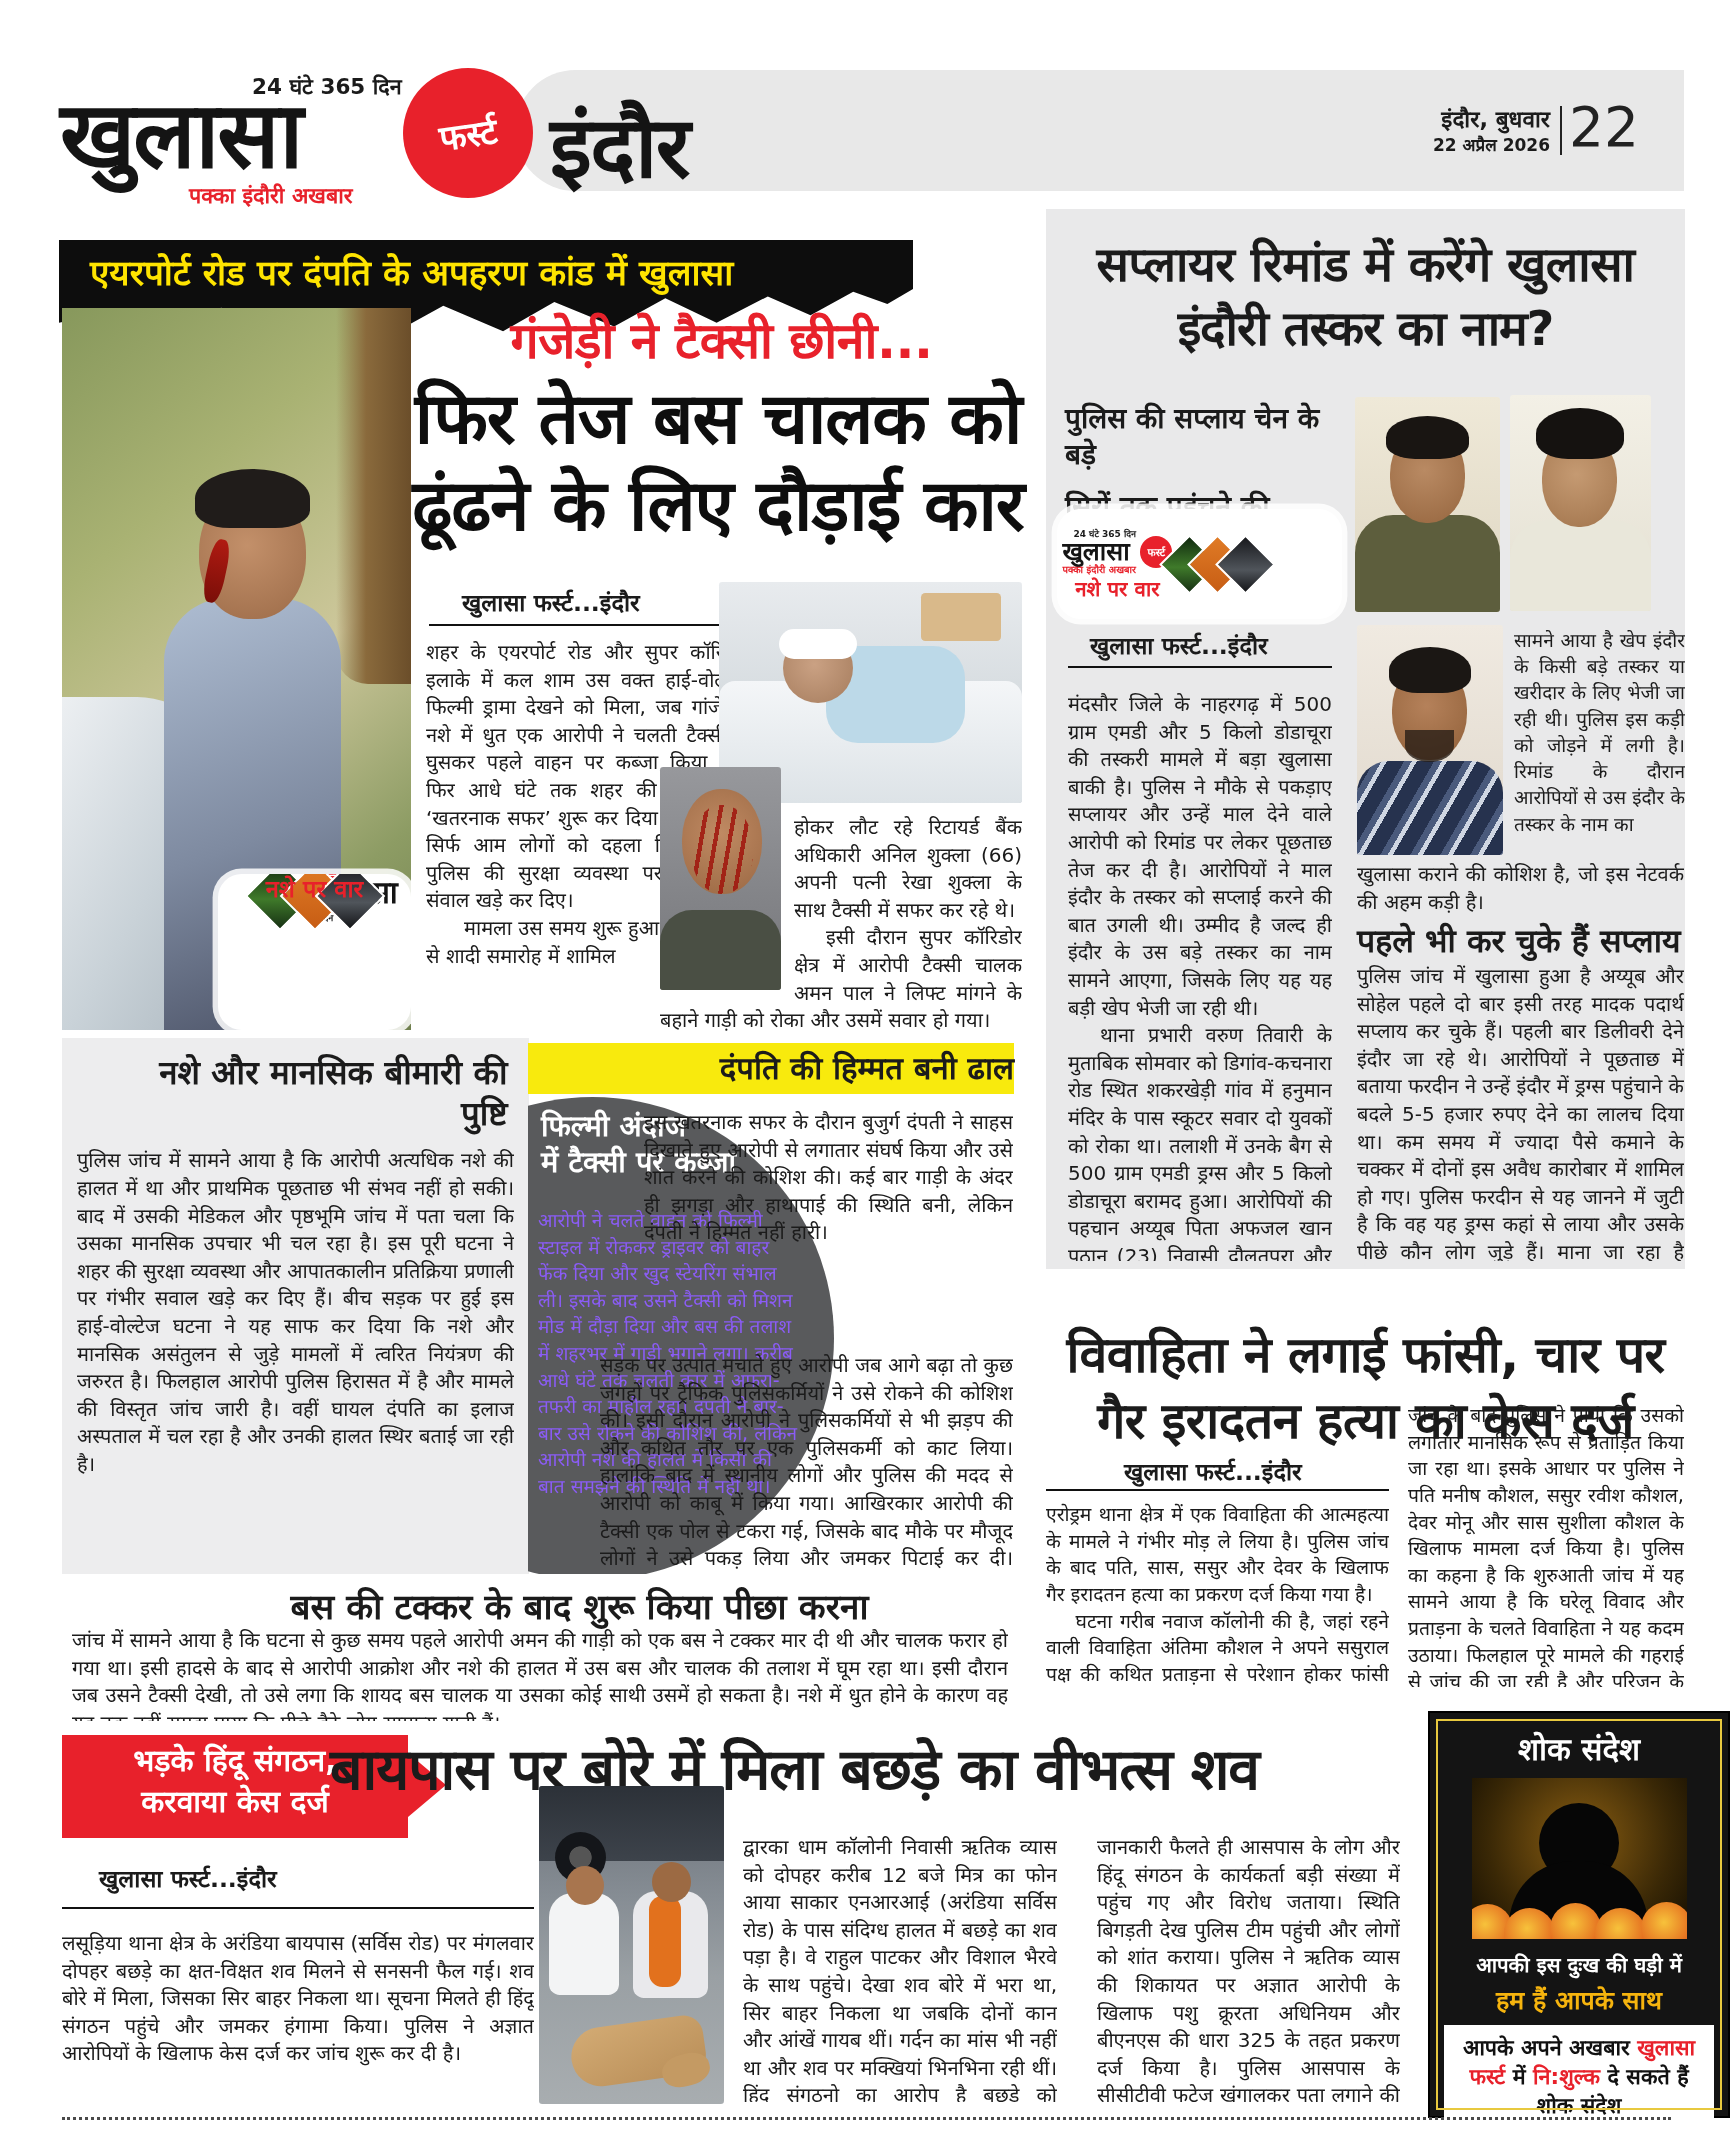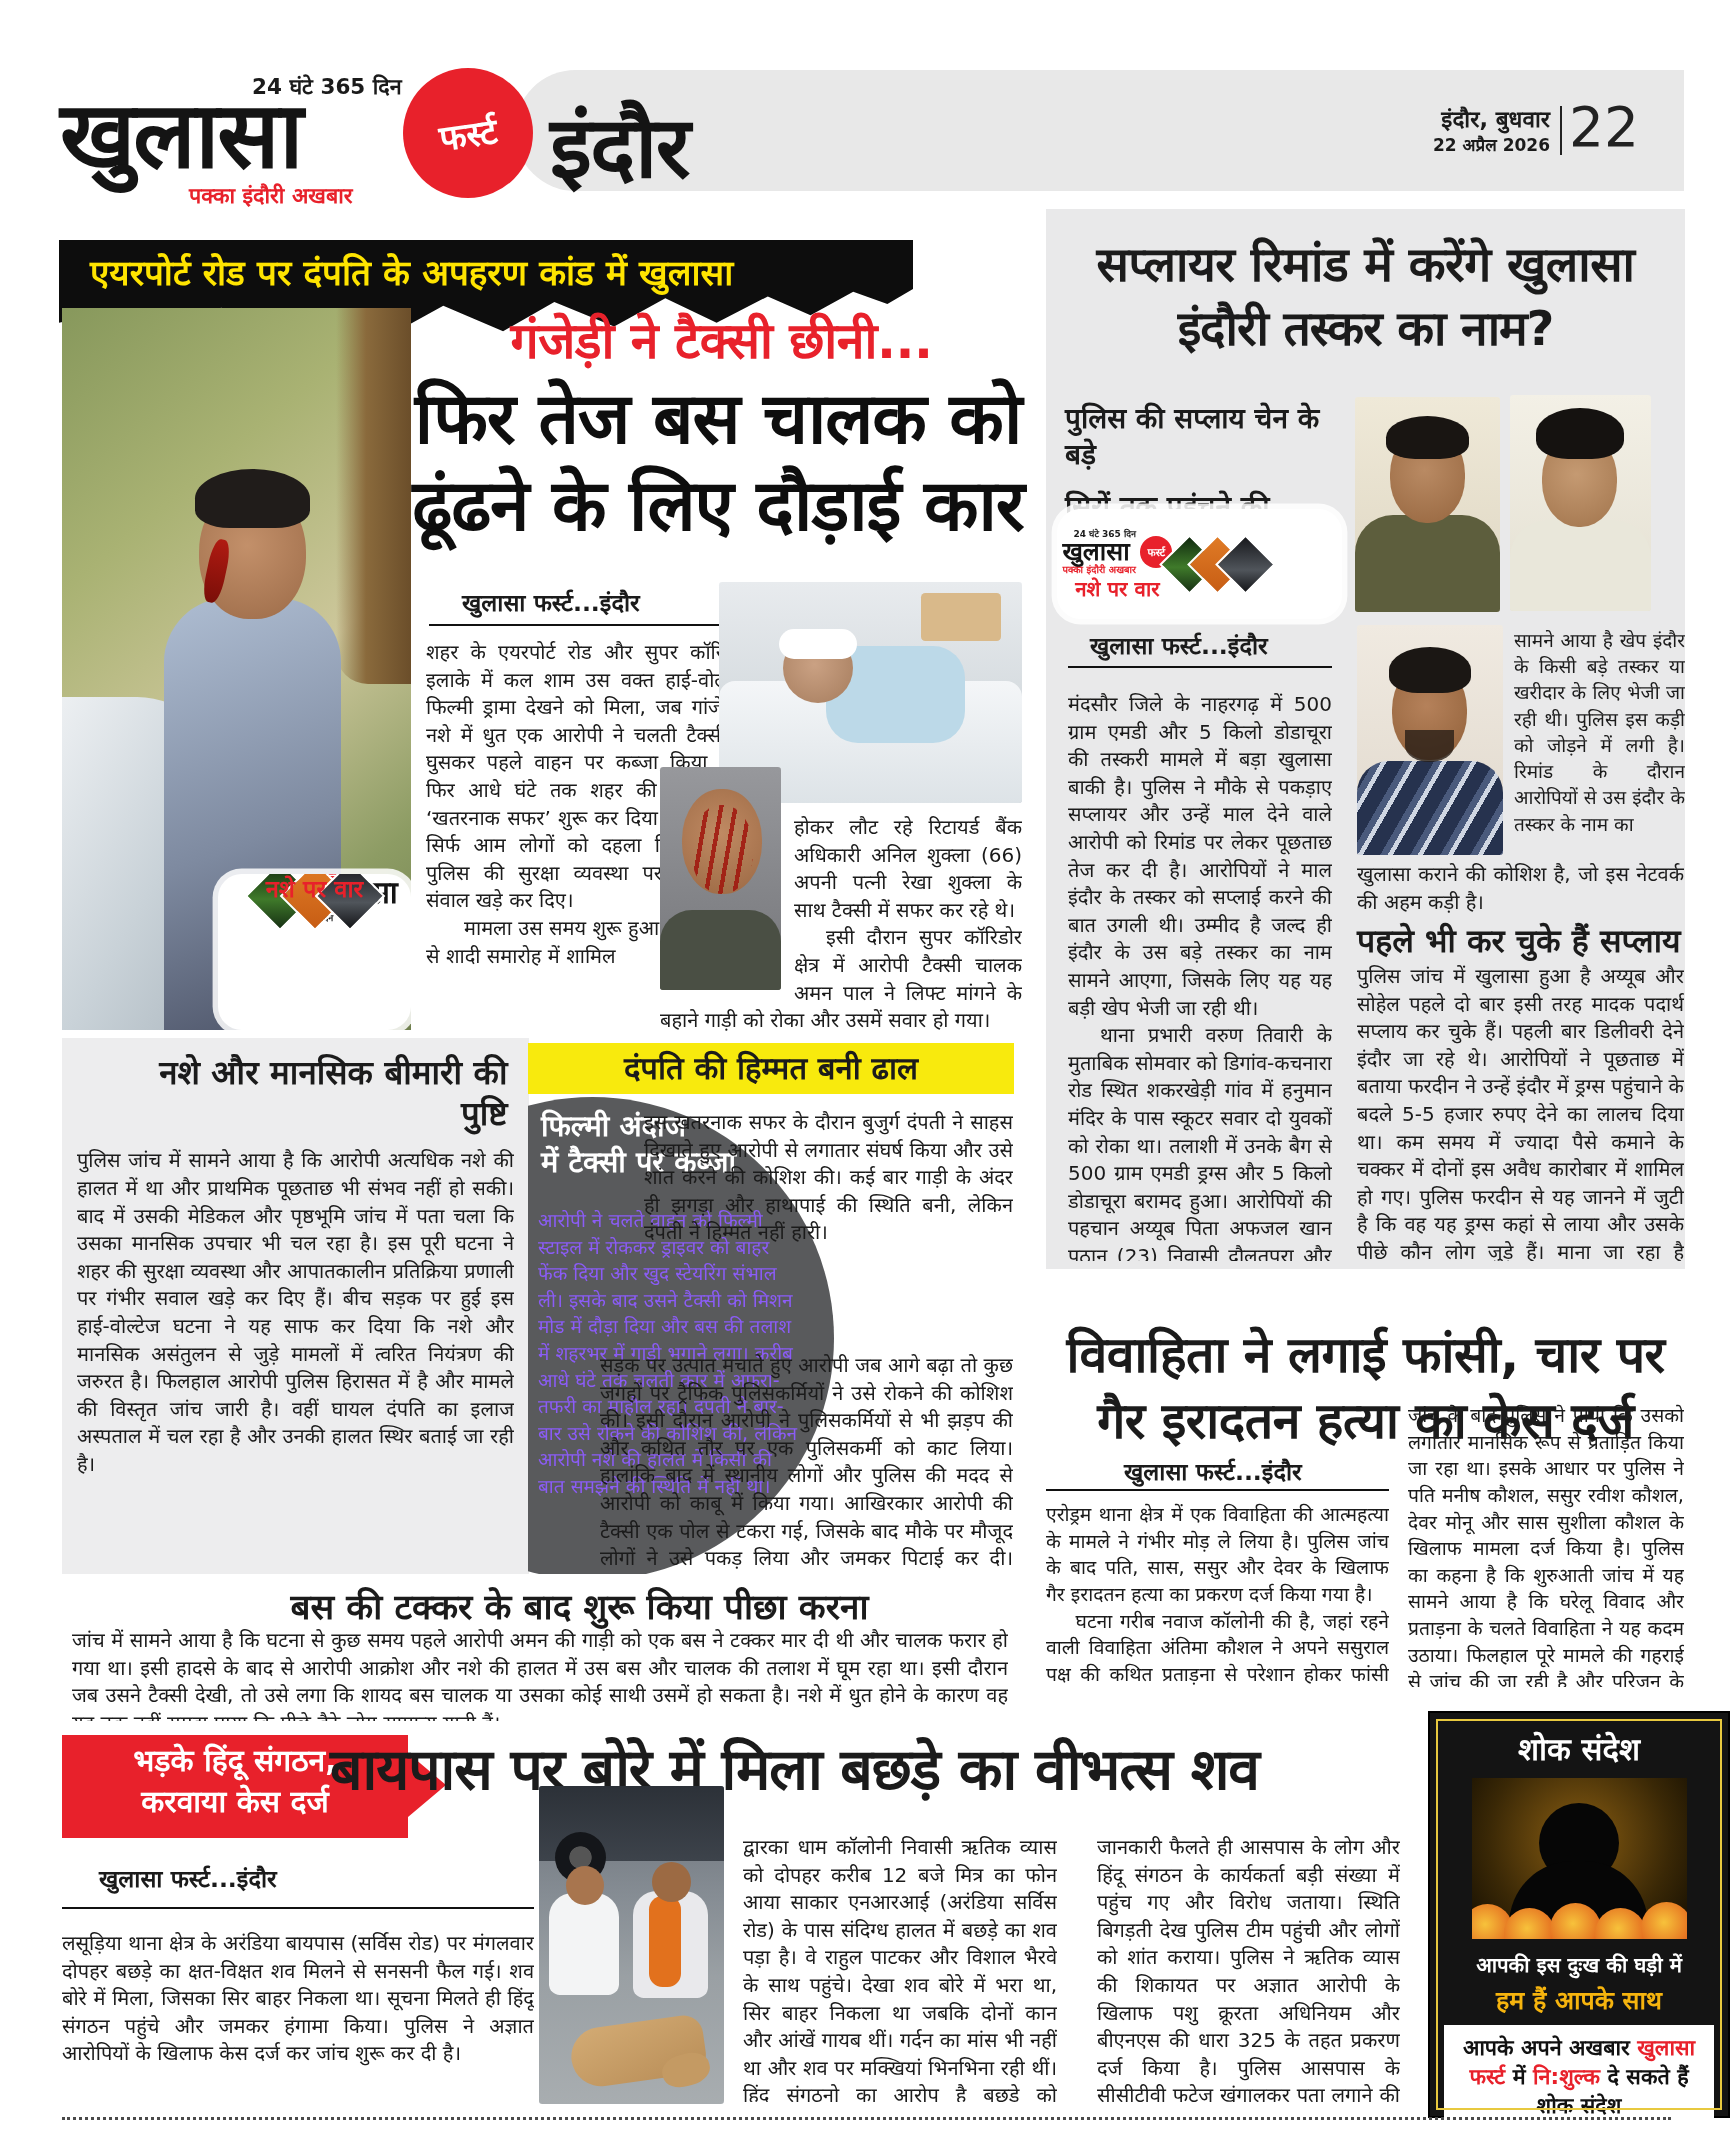--- a/index.html
+++ b/index.html
@@ -23,21 +23,21 @@
   
   .kicker{background:#0d0d0d;
     clip-path:polygon(0 0,100% 0,100% 52%,97% 68%,93% 55%,88% 80%,83% 60%,77% 88%,71% 62%,65% 92%,58% 66%,52% 97%,45% 70%,39% 100%,32% 74%,26% 96%,19% 72%,12% 92%,6% 76%,0 88%);}
   .kicker-txt{color:#ffe400;font-weight:900;font-size:35px;}
   .hl-red{color:#e8212b;font-weight:900;font-size:50px;letter-spacing:-0.5px;}
   .hl-main{color:#0e0e0e;font-weight:900;font-size:71px;line-height:1.22;letter-spacing:-1.1px;}
   
   .gbox{background:#ededee;}
   .gbox h3{font-size:33px;font-weight:900;margin:0;}
   .ybar{background:#f8ea0d;}
-  .ybar-txt{font-size:31px;font-weight:900;line-height:51px;}
+  .ybar-txt{font-size:31px;font-weight:900;line-height:51px;text-align:right;}
   .circle-clip{overflow:hidden;}
   .dk-circle{position:absolute;background:#595a5c;border-radius:50%;}
   .filmy-h{color:#fff;font-weight:900;font-size:29px;line-height:1.25;}
   .filmy-b{color:#8b5cf6;font-size:19px;line-height:1.4;}
   .subhead{font-weight:900;font-size:30px;}
   
   .rgray{background:#e9e9ea;}
   .sup-h1{font-size:48px;font-weight:900;letter-spacing:-0.5px;}
   .sup-h2{font-size:48px;font-weight:900;letter-spacing:-1.1px;}
   .sup-sub{font-size:28px;font-weight:900;line-height:1.3;}

